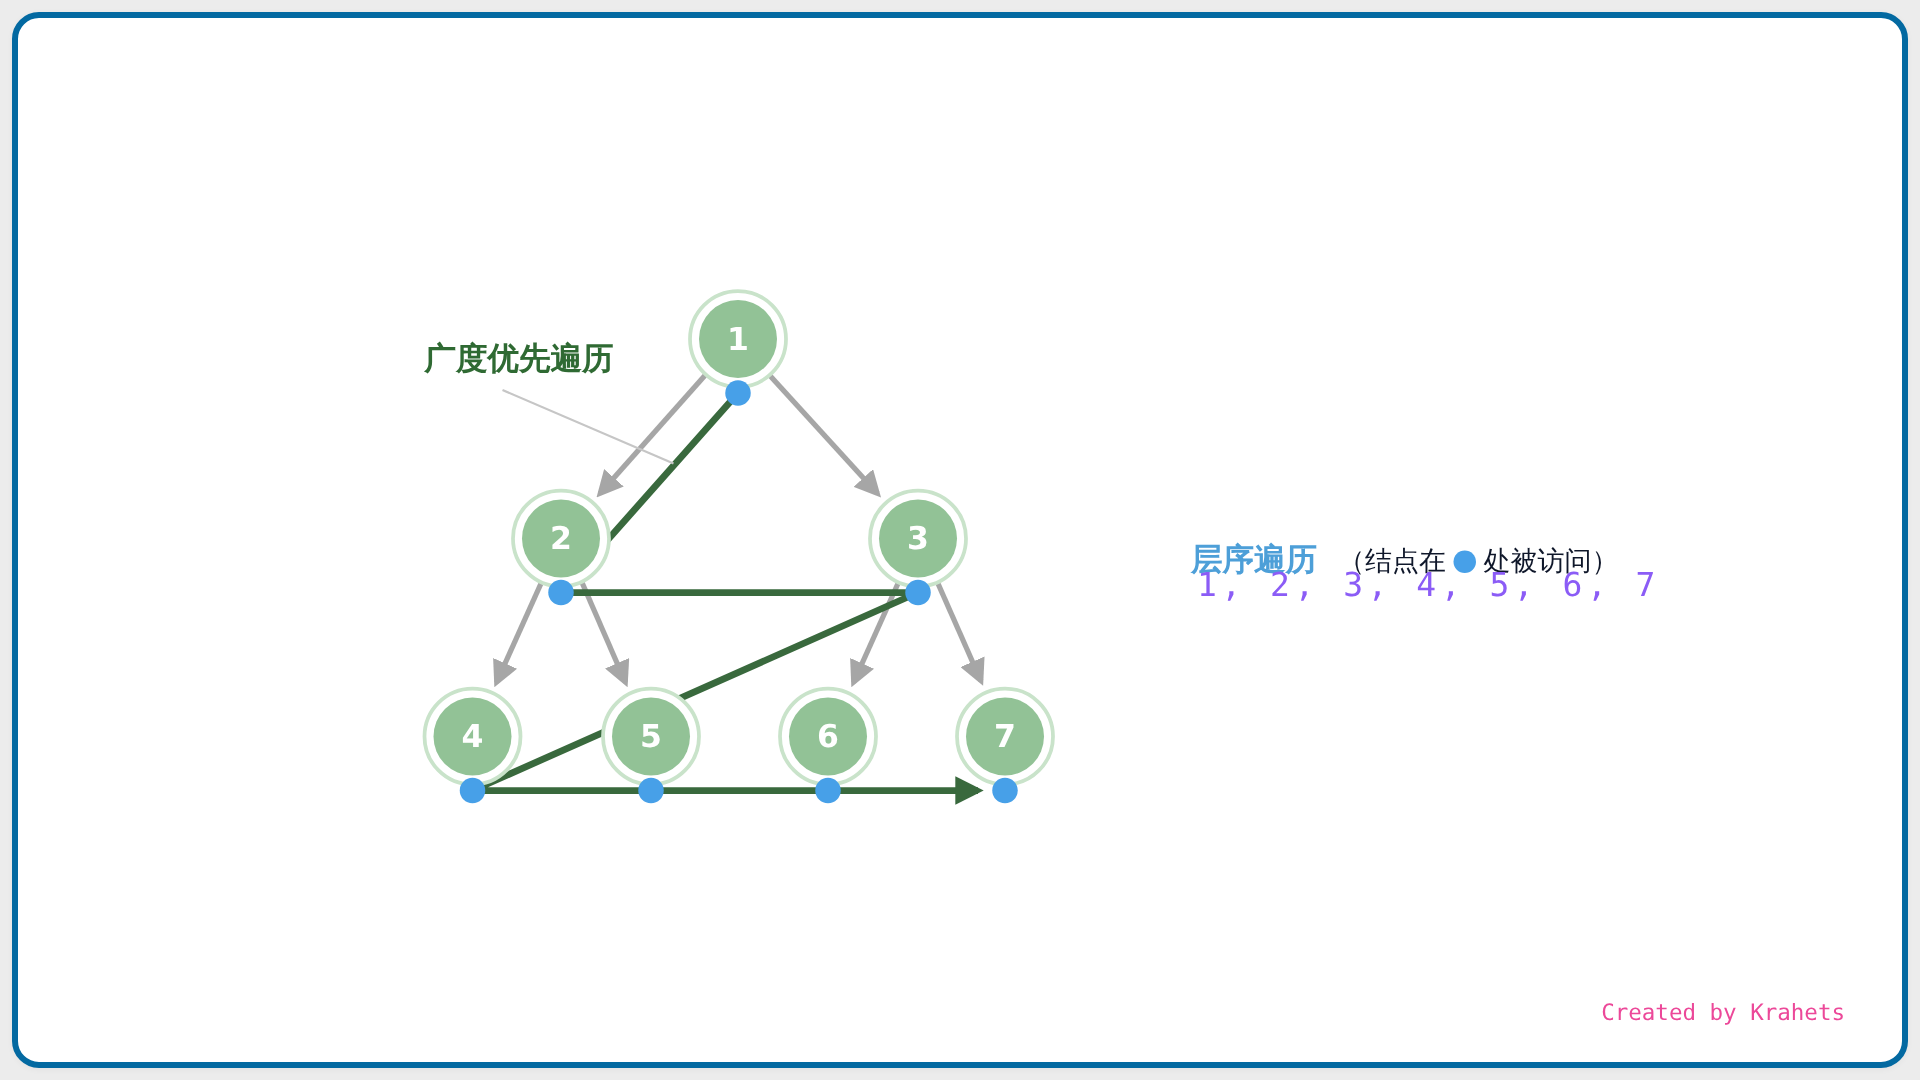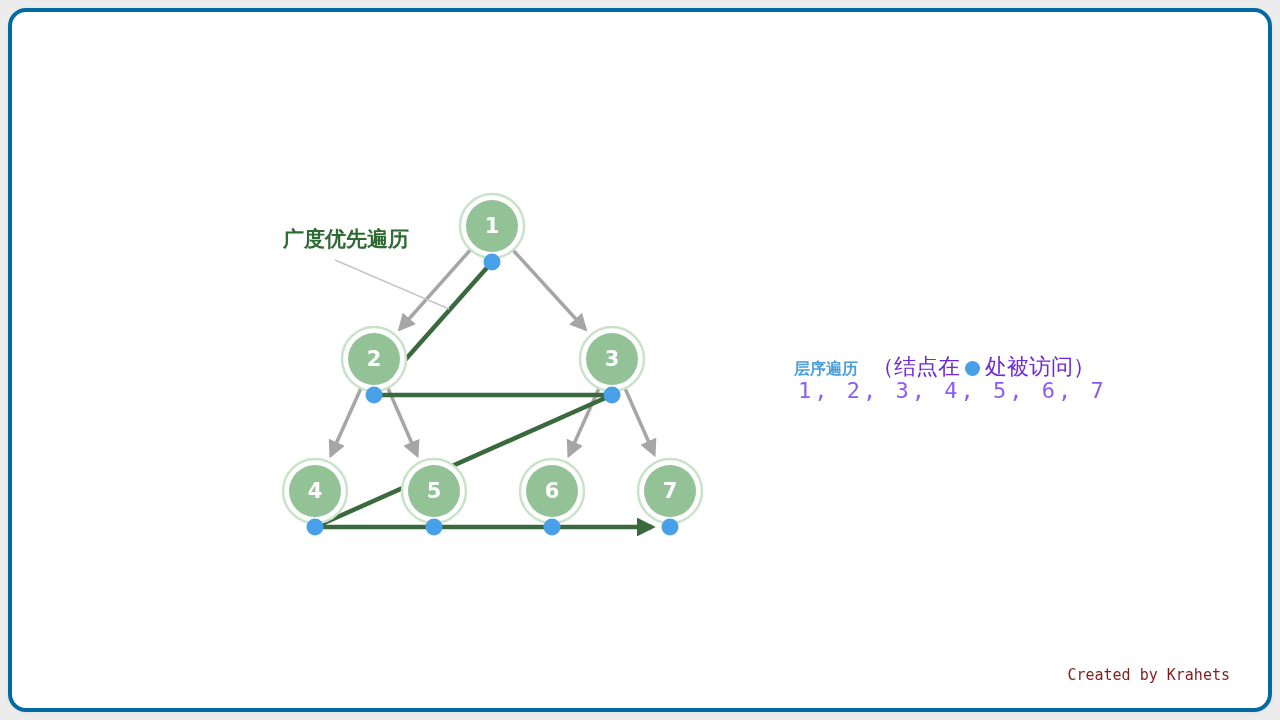--- a/index.html
+++ b/index.html
@@ -49,26 +49,26 @@
     position: absolute;
     left: 782px; top: 303px;
     display: flex;
     align-items: baseline;
     gap: 14px;
     white-space: nowrap;
   }
   .caption-title {
     color: #4d9fd8;
     font-weight: bold;
-    font-size: 16px;
+    font-size: 21px;
     margin-top: 44px;
   }
   .caption-note {
-    color: #6d28d9;
-    font-size: 22px;
+    color: #0f172a;
+    font-size: 18px;
   }
   .inline-visit-dot {
     display: inline-block;
     width: 15px; height: 15px;
     border-radius: 50%;
     background: #47a0e8;
     margin: 0 5px;
     vertical-align: -2px;
   }
   .sequence {
@@ -78,21 +78,21 @@
     font-size: 22px;
     color: #8b5cf6;
     letter-spacing: 3px;
     white-space: nowrap;
   }
   .watermark {
     position: absolute;
     right: 38px; bottom: 24px;
     font-family: "DejaVu Sans Mono", "Liberation Mono", monospace;
     font-size: 15px;
-    color: #7f1d1d;
+    color: #ec4899;
   }
 </style>
 </head>
 <body>
 
 <div class="card">
 
   <svg class="diagram-svg" viewBox="0 0 1280 720">
     <defs>
       <marker id="arrow-gray" viewBox="0 0 10 10" refX="8" refY="5" markerWidth="5" markerHeight="5" orient="auto-start-reverse">

